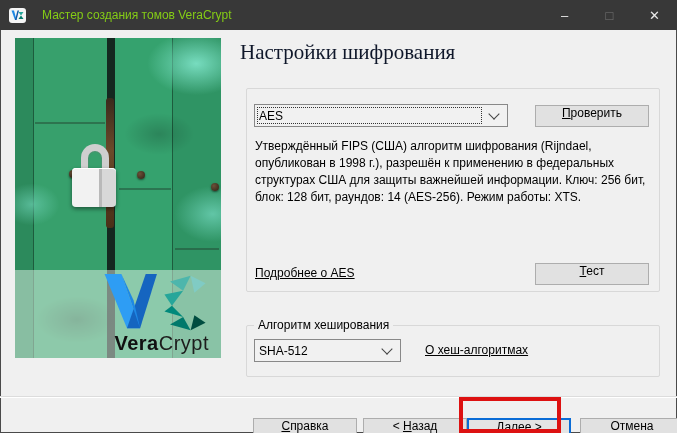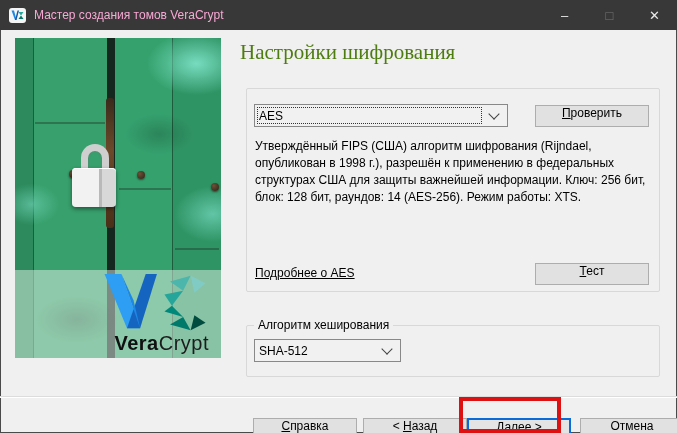--- a/index.html
+++ b/index.html
@@ -5,21 +5,21 @@
   * { margin:0; padding:0; box-sizing:border-box; }
   html,body { width:677px; height:433px; font-family:"Liberation Sans",sans-serif; }
   #window {
     position:relative; width:677px; height:433px; background:#f0f0f0;
     box-shadow: inset 0 0 0 1px #4a4a4a; overflow:hidden;
     font-size:12px; color:#000;
   }
   
   #titlebar { position:absolute; left:0; top:0; width:677px; height:30px; background:#383838; display:flex; align-items:center; }
   #app-icon { width:17px; height:15px; margin-left:9px; background:#f5f5f5; border-radius:3px; display:flex; align-items:center; justify-content:center; }
-  #title-text { color:#f9a8d4; font-size:12px; margin-left:8px; flex:1; }
+  #title-text { color:#84cc16; font-size:12px; margin-left:16px; flex:1; }
   .cap-btn { width:45px; height:30px; display:flex; align-items:center; justify-content:center; color:#eaeaea; font-size:13px; cursor:default; }
   .cap-btn.disabled { color:#777; }
   
   #door {
     position:absolute; left:15px; top:38px; width:206px; height:320px; overflow:hidden;
     background:
       radial-gradient(70px 45px at 88% 8%, rgba(123,224,196,.95), rgba(123,224,196,0) 70%),
       radial-gradient(55px 40px at 96% 55%, rgba(110,210,183,.8), rgba(110,210,183,0) 70%),
       radial-gradient(40px 30px at 8% 52%, rgba(105,205,175,.7), rgba(105,205,175,0) 70%),
       radial-gradient(60px 34px at 30% 88%, rgba(0,0,0,.25), rgba(0,0,0,0) 70%),
@@ -32,21 +32,21 @@
   #padlock-shackle { position:absolute; left:66px; top:106px; width:28px; height:30px; border:7px solid #cfcfcf; border-bottom:none; border-radius:15px 15px 0 0; box-shadow:inset 0 0 2px #777; }
   #padlock-body { position:absolute; left:57px; top:130px; width:44px; height:39px; border-radius:4px;
     background:linear-gradient(90deg,#f2f2f2 0 62%, #b9b9b9 62% 68%, #d8d8d8 68% 100%);
     box-shadow:0 2px 4px rgba(0,0,0,.45), inset 0 1px 0 #fff; }
   #door-overlay { position:absolute; left:0; top:232px; width:206px; height:88px; background:rgba(236,246,239,.48); }
   #vc-logo { position:absolute; right:10px; top:4px; }
   #vc-wordmark { position:absolute; right:12px; top:62px; font-size:20px; color:#101010; letter-spacing:.5px; }
   #vc-wordmark b { font-weight:bold; }
   #vc-wordmark span { font-weight:normal; color:#1c1c1c; }
   
-  #heading { position:absolute; left:240px; top:40px; font-family:"Liberation Serif",serif; font-size:21px; color:#4d7c0f; }
+  #heading { position:absolute; left:240px; top:40px; font-family:"Liberation Serif",serif; font-size:21px; color:#0f172a; }
   .groupbox { position:absolute; border:1px solid #d8d8d8; border-radius:2px; }
   #group-enc { left:246px; top:88px; width:414px; height:204px; }
   #group-hash { left:246px; top:325px; width:414px; height:52px; }
   .group-label { position:absolute; top:-8px; left:7px; background:#f0f0f0; padding:0 4px; font-size:12px; }
   .combo { position:absolute; height:23px; background:#f1f1f1; border:1px solid #888; display:flex; align-items:center; cursor:default; }
   .combo .val { flex:1; padding-left:4px; font-size:12px; }
   .combo.focused .val { outline:1px dotted #333; outline-offset:-1px; margin:2px; padding-left:2px; align-self:stretch; display:flex; align-items:center; }
   .chevron { width:8px; height:8px; border-right:1.6px solid #444; border-bottom:1.6px solid #444; transform:rotate(45deg); margin:-4px 9px 0 6px; }
   #combo-enc { left:7px; top:15px; width:254px; }
   #combo-hash { left:7px; top:13px; width:147px;gap:7px; }
@@ -129,20 +129,21 @@
         <span><span class="ak">Т</span><span>ест</span></span>
       </div>
   </div>
 
   <div class="groupbox" id="group-hash">
     <div class="group-label">Алгоритм хеширования</div>
     <div class="combo" id="combo-hash">
       <div class="val">SHA-512</div>
       <div class="chevron"></div>
     </div>
+    <a class="link" id="link-hash">О хеш-алгоритмах</a>
   </div>
 
   <div id="footer-divider"></div>
   <div class="btn fbtn" id="btn-help">
       <span><span class="ak">С</span><span>правка</span></span>
     </div>
   <div class="btn fbtn" id="btn-back">
       <span><span>&lt; </span><span class="ak">Н</span><span>азад</span></span>
     </div>
   <div class="btn fbtn" id="btn-next">

